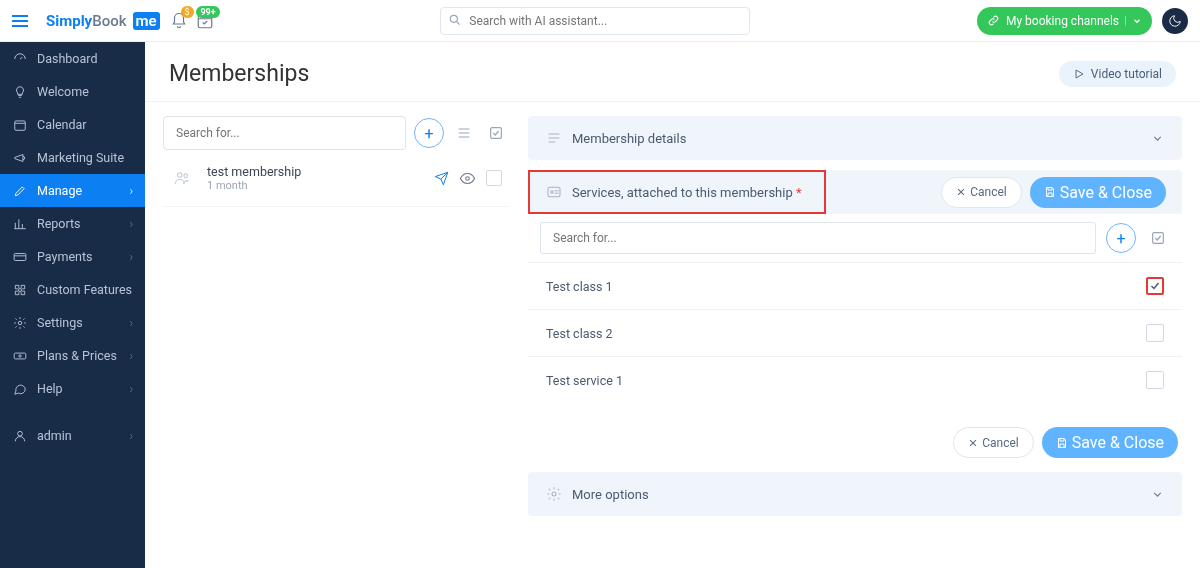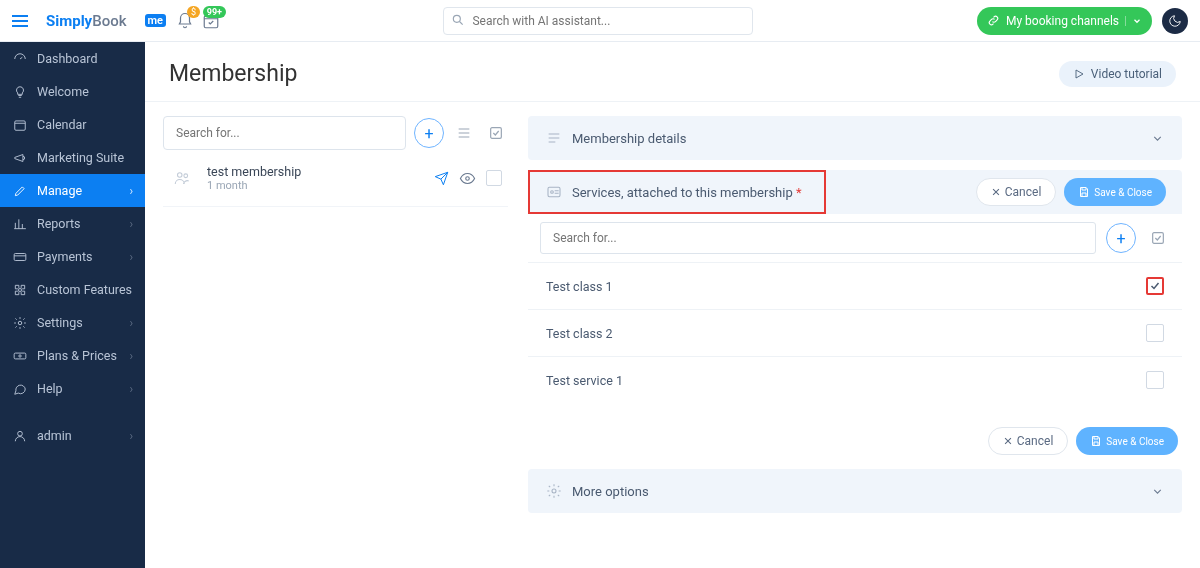--- a/index.html
+++ b/index.html
@@ -4,21 +4,21 @@
   <style>
     * { margin: 0; padding: 0; box-sizing: border-box; font-family: -apple-system, BlinkMacSystemFont, "Segoe UI", Roboto, sans-serif; }
     body { background: #f5f7fa; color: #333; font-size: 13px; }
     .app { display: flex; flex-direction: column; height: 568px; width: 1200px; overflow: hidden; }
     .topbar { display: flex; align-items: center; height: 42px; background: #fff; border-bottom: 1px solid #e7ecf2; padding: 0 12px; }
     .hamburger { width: 28px; display: flex; flex-direction: column; gap: 3px; cursor: pointer; color: #0c7ff2; }
     .hamburger span { display: block; height: 2px; background: #0c7ff2; width: 16px; }
     .logo { display: flex; align-items: center; margin-left: 6px; font-weight: 600; font-size: 15px; }
     .logo b { color: #0c7ff2; font-weight: 700; }
     .logo em { font-style: normal; color: #6b7a90; font-weight: 500; }
-    .logo .me { background: #0c7ff2; color: #fff; border-radius: 3px; padding: 0 3px; font-size: 11px; margin-left: 18px; }
+    .logo .me { background: #0c7ff2; color: #fff; border-radius: 3px; padding: 0 3px; font-size: 15px; margin-left: 6px; }
     .top-icons { display: flex; align-items: center; gap: 8px; margin-left: 10px; position: relative; }
     .bell { position: relative; color: #6b7a90; }
     .badge { position: absolute; top: -6px; right: -6px; background: #f5a623; color: #fff; font-size: 9px; border-radius: 8px; padding: 1px 4px; }
     .badge-green { background: #34c759; }
     .cal-ic { color: #6b7a90; position: relative; font-weight: bold; }
     .searchbar { flex: 1; display: flex; justify-content: center; }
     .searchbar input { width: 310px; height: 28px; border: 1px solid #e0e6ed; border-radius: 4px; padding: 0 10px 0 28px; font-size: 12px; color: #333; }
     .searchbar-wrap { position: relative; }
     .searchbar-wrap .sicon { position: absolute; left: 8px; top: 6px; color: #9aa6b5; }
     .topright { display: flex; align-items: center; gap: 10px; }
@@ -53,21 +53,21 @@
     .right-col { flex: 1; display: flex; flex-direction: column; gap: 0; }
     .panel { background: #f0f5fb; border-radius: 4px; margin-bottom: 10px; }
     .panel-head { display: flex; align-items: center; gap: 10px; padding: 14px 18px; color: #4a5a70; font-size: 13px; cursor: pointer; }
     .panel-head .picon { color: #a8b4c5; }
     .panel-head .chev-d { margin-left: auto; color: #6b7a90; }
     .panel-head.hilite { border: 2px solid #e53935; display: inline-flex; padding: 12px 22px 12px 16px; }
     .panel-head-wrap { display: flex; align-items: center; gap: 48px; }
     .services-panel .panel-head-wrap { padding: 0; }
     .btns-right { margin-left: auto; display: flex; gap: 8px; padding-right: 16px; }
     .btn-cancel { background: #fff; border: 1px solid #e0e6ed; color: #5a6a82; border-radius: 16px; padding: 6px 14px; font-size: 12px; display: flex; align-items: center; gap: 4px; cursor: pointer; }
-    .btn-save { background: #5fb3ff; border: none; color: #fff; border-radius: 16px; padding: 6px 14px; font-size: 10px; display: flex; align-items: center; gap: 4px; cursor: pointer; }
+    .btn-save { background: #5fb3ff; border: none; color: #fff; border-radius: 16px; padding: 6px 14px; font-size: 16px; display: flex; align-items: center; gap: 4px; cursor: pointer; }
     .services-body { background: #fff; padding: 0; }
     .svc-search-row { display: flex; align-items: center; gap: 10px; padding: 8px 12px; }
     .svc-search { flex: 1; height: 32px; border: 1px solid #dde4ec; border-radius: 3px; padding: 0 12px; font-size: 12px; }
     .svc-item { display: flex; align-items: center; padding: 14px 18px; border-top: 1px solid #eef2f6; font-size: 12.5px; color: #4a5a70; }
     .svc-item .chk { margin-left: auto; width: 18px; height: 18px; border: 1px solid #d1d9e3; border-radius: 2px; display: flex; align-items: center; justify-content: center; color: #4a5a70; font-size: 13px; }
     .svc-item.checked .chk { border: 2px solid #e53935; }
     .bottom-actions { display: flex; justify-content: flex-end; gap: 8px; padding: 14px 4px; }
     .req { color: #e53935; }
     svg { display: block; }
   </style>
@@ -244,21 +244,21 @@
               <path d="M4 21a8 8 0 0116 0"></path>
             </svg>
           </span>
         <span>admin</span>
         <span class="chev">›</span>
       </div>
     </div>
 
     <div class="content">
       <div class="page-head">
-        <div class="page-title">Membership</div>
+        <div class="page-title">Memberships</div>
         <button class="video-btn">
           <svg width="12" height="12" viewBox="0 0 24 24" fill="none" stroke="currentColor" stroke-width="1.8">
               <polygon points="6 4 20 12 6 20 6 4"></polygon>
             </svg>
           <span>Video tutorial</span>
         </button>
       </div>
 
       <div class="main-cols">
         <div class="left-col">

